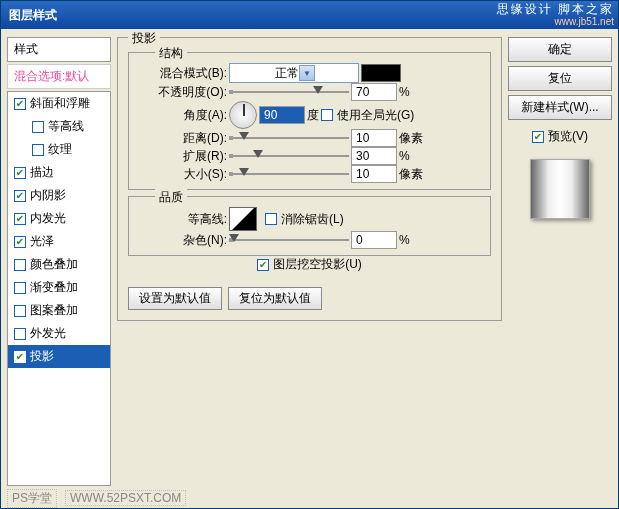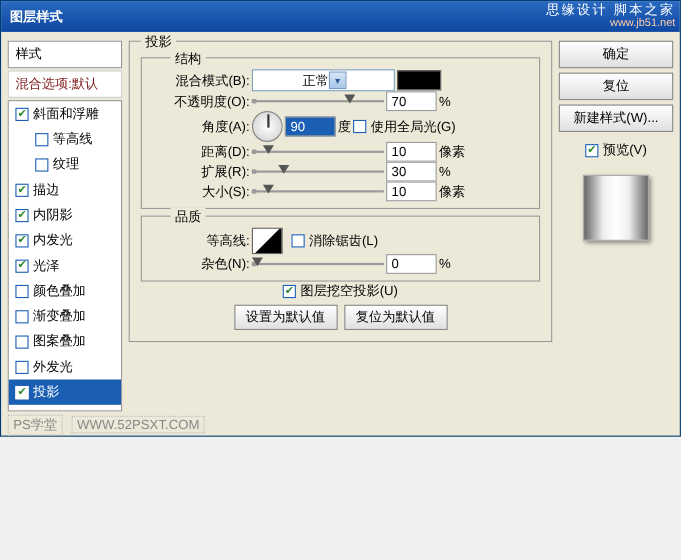--- a/index.html
+++ b/index.html
@@ -1,26 +1,26 @@
 <!DOCTYPE html>
 <html><head>
 <meta charset="utf-8">
 <style>
 * { box-sizing: border-box; margin: 0; padding: 0; font-family: "Microsoft YaHei", SimSun, sans-serif; font-size: 12px; }
 body { background: #f0f0f0; width: 619px; height: 509px; overflow: hidden; }
-.window { width: 619px; height: 397px; background: #ece9d8; border: 1px solid #003c74; }
+.window { width: 619px; height: 509px; background: #ece9d8; border: 1px solid #003c74; }
 .titlebar { height: 28px; background: linear-gradient(#2a6ac1, #0d47a1); display: flex; align-items: center; justify-content: space-between; padding: 0 4px; }
 .titlebar-title { color: #fff; font-weight: bold; padding-left: 4px; }
 .titlebar-right { color: #fff; font-size: 11px; display: flex; flex-direction: column; align-items: flex-end; line-height: 1.1; }
 .titlebar-right span:first-child { letter-spacing: 2px; }
 .titlebar-right span:last-child { color: #ffccaa; font-size: 10px; }
 .content { display: flex; height: calc(100% - 48px); padding: 8px 6px 2px 6px; gap: 6px; }
 .sidebar { width: 104px; display: flex; flex-direction: column; gap: 2px; }
 .sidebar-header { background: #fff; border: 1px solid #999; padding: 3px 6px; }
-.sidebar-sub { background: #fff; border: 1px solid #ccc; padding: 3px 6px; color: #7f1d1d; }
+.sidebar-sub { background: #fff; border: 1px solid #ccc; padding: 3px 6px; color: #ec4899; }
 .sidebar-list { background: #fff; border: 1px solid #999; flex: 1; }
 .sidebar-item { display: flex; align-items: center; padding: 3px 6px; gap: 4px; cursor: pointer; }
 .sidebar-item.selected { background: #1a5fb4; color: #fff; }
 .sidebar-item.indent { padding-left: 24px; }
 .cb { width: 12px; height: 12px; border: 1px solid #1a5fb4; background: #fff; display: inline-flex; align-items: center; justify-content: center; font-size: 10px; color: #2a8a2a; line-height: 1; flex-shrink: 0; }
 .cb.checked::after { content: "✔"; }
 .sidebar-item.selected .cb { border-color: #fff; }
 .main { flex: 1; position: relative; }
 .group { border: 1px solid #999; padding: 8px 10px 10px 10px; margin-bottom: 8px; position: relative; background: #ece9d8; }
 .group-title { position: absolute; top: -8px; left: 10px; background: #ece9d8; padding: 0 4px; }
@@ -34,21 +34,21 @@
 .slider { flex: 0 0 120px; height: 2px; background: #999; position: relative; }
 .slider::before { content: ""; position: absolute; left: 0; top: -1px; width: 4px; height: 4px; background: #999; }
 .slider::after { content: ""; position: absolute; left: var(--pos, 50%); top: -5px; width: 0; height: 0; border-left: 5px solid transparent; border-right: 5px solid transparent; border-top: 8px solid #555; }
 .num { width: 46px; height: 18px; border: 1px solid #999; background: #fff; padding: 0 4px; display: flex; align-items: center; }
 .num.sel { background: #1a5fb4; color: #fff; }
 .unit { width: 30px; }
 .dial { width: 28px; height: 28px; border-radius: 50%; background: radial-gradient(#fff, #ccc); border: 1px solid #888; position: relative; }
 .dial::after { content: ""; position: absolute; width: 2px; height: 12px; background: #333; left: 13px; top: 2px; transform-origin: bottom; transform: rotate(0deg); }
 .contour-sw { width: 28px; height: 24px; border: 1px solid #666; background: linear-gradient(135deg, #fff 49%, #000 51%); }
 .cbx { display: flex; align-items: center; gap: 4px; }
-.btn-row { display: flex; gap: 6px; justify-content: center; margin-top: 4px; }
+.btn-row { display: flex; gap: 6px; margin-top: 14px; }
 .btn { border: 1px solid #888; background: linear-gradient(#fefefe,#e0e0e0); padding: 2px 10px; cursor: pointer; min-width: 90px; text-align: center; }
 .rpanel { width: 104px; display: flex; flex-direction: column; gap: 4px; align-items: stretch; }
 .rbtn { border: 1px solid #888; background: linear-gradient(#fefefe,#e0e0e0); padding: 3px 4px; cursor: pointer; text-align: center; }
 .preview-cb { display: flex; align-items: center; justify-content: center; gap: 4px; margin-top: 4px; }
 .preview-img { width: 60px; height: 60px; margin: 10px auto; border: 1px solid #aaa; background: linear-gradient(90deg, #666 0%, #eee 30%, #fff 50%, #eee 70%, #666 100%); box-shadow: 2px 2px 4px rgba(0,0,0,.4); }
 .footer { height: 20px; display: flex; align-items: center; padding: 0 6px; gap: 8px; font-size: 10px; color: #888; }
 .footer span { border: 1px dotted #bbb; padding: 0 4px; }
 </style>
 </head>
 <body>

